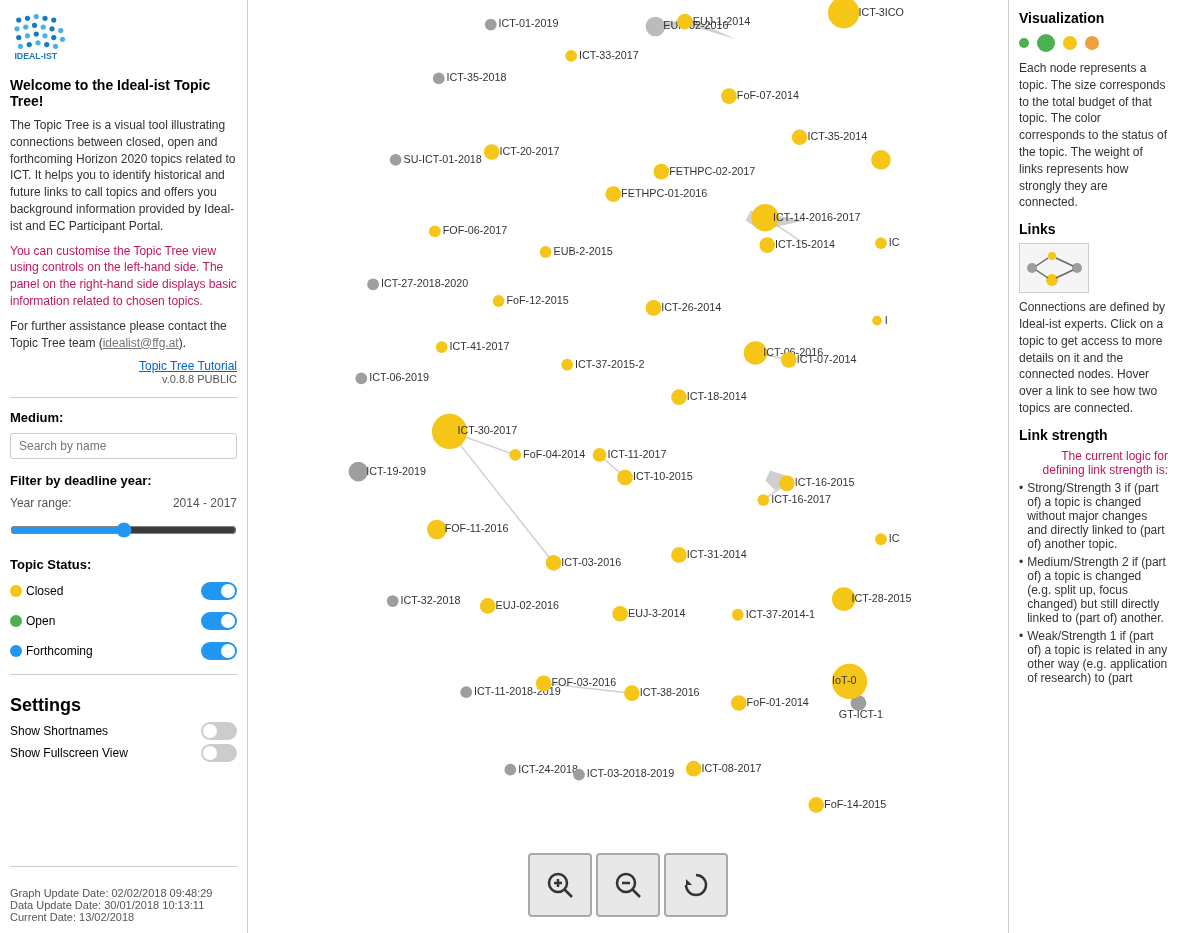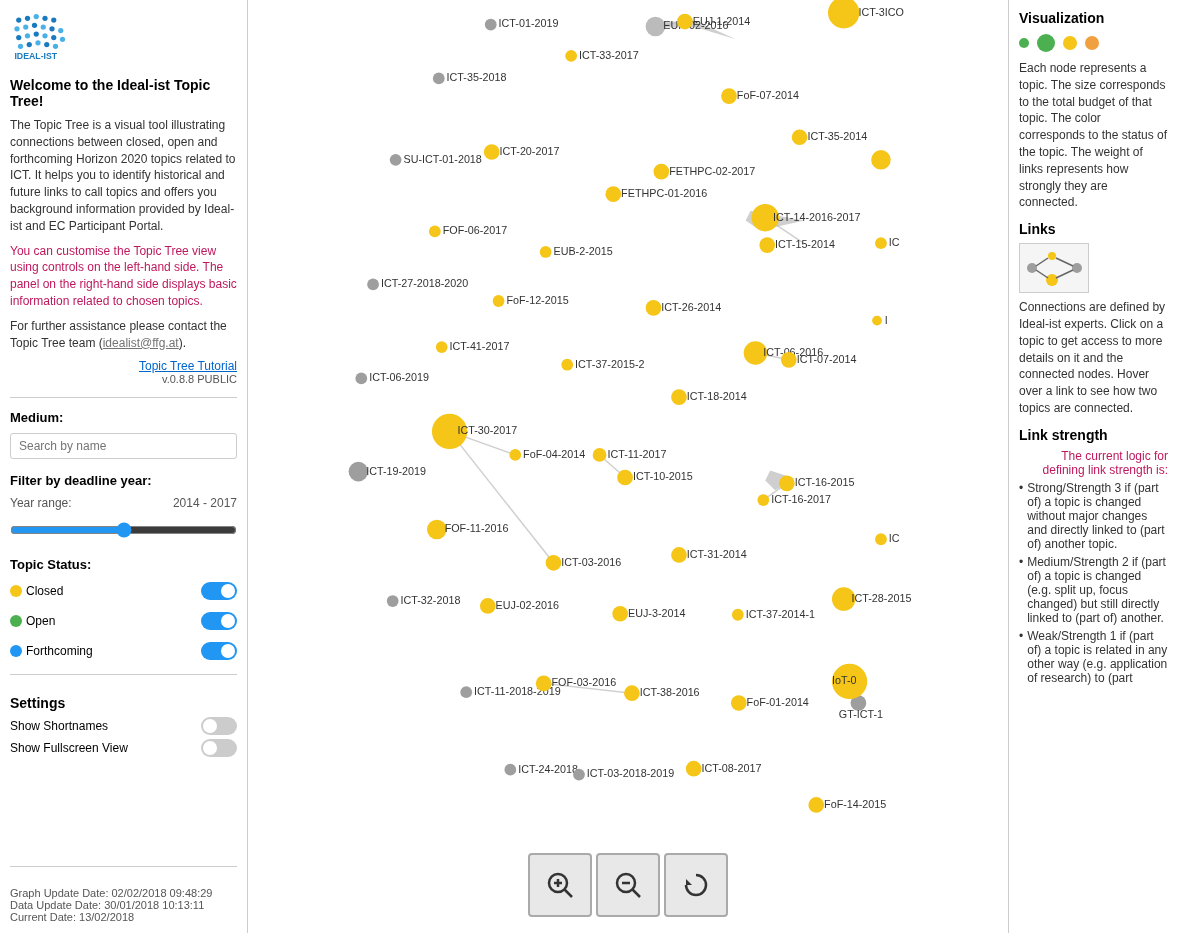--- a/index.html
+++ b/index.html
@@ -244,21 +244,21 @@
   </div>
   <div class="status-row">
     <span class="status-dot" style="background:#2196f3;width:12px;height:12px;border-radius:50%;display:inline-block;margin-right:4px;"></span>
     <span class="status-name">Forthcoming</span>
     <div class="toggle"></div>
   </div>
 
   <hr class="divider">
 
   <div id="settings-section">
-    <div style="font-weight:bold;font-size:14px;margin-bottom:6px;">Settings</div>
+    <div style="font-weight:bold;font-size:18px;margin-bottom:6px;">Settings</div>
     <div class="setting-row">
       <span class="setting-label">Show Shortnames</span>
       <div class="toggle toggle-off"></div>
     </div>
     <div class="setting-row">
       <span class="setting-label">Show Fullscreen View</span>
       <div class="toggle toggle-off"></div>
     </div>
   </div>
 

